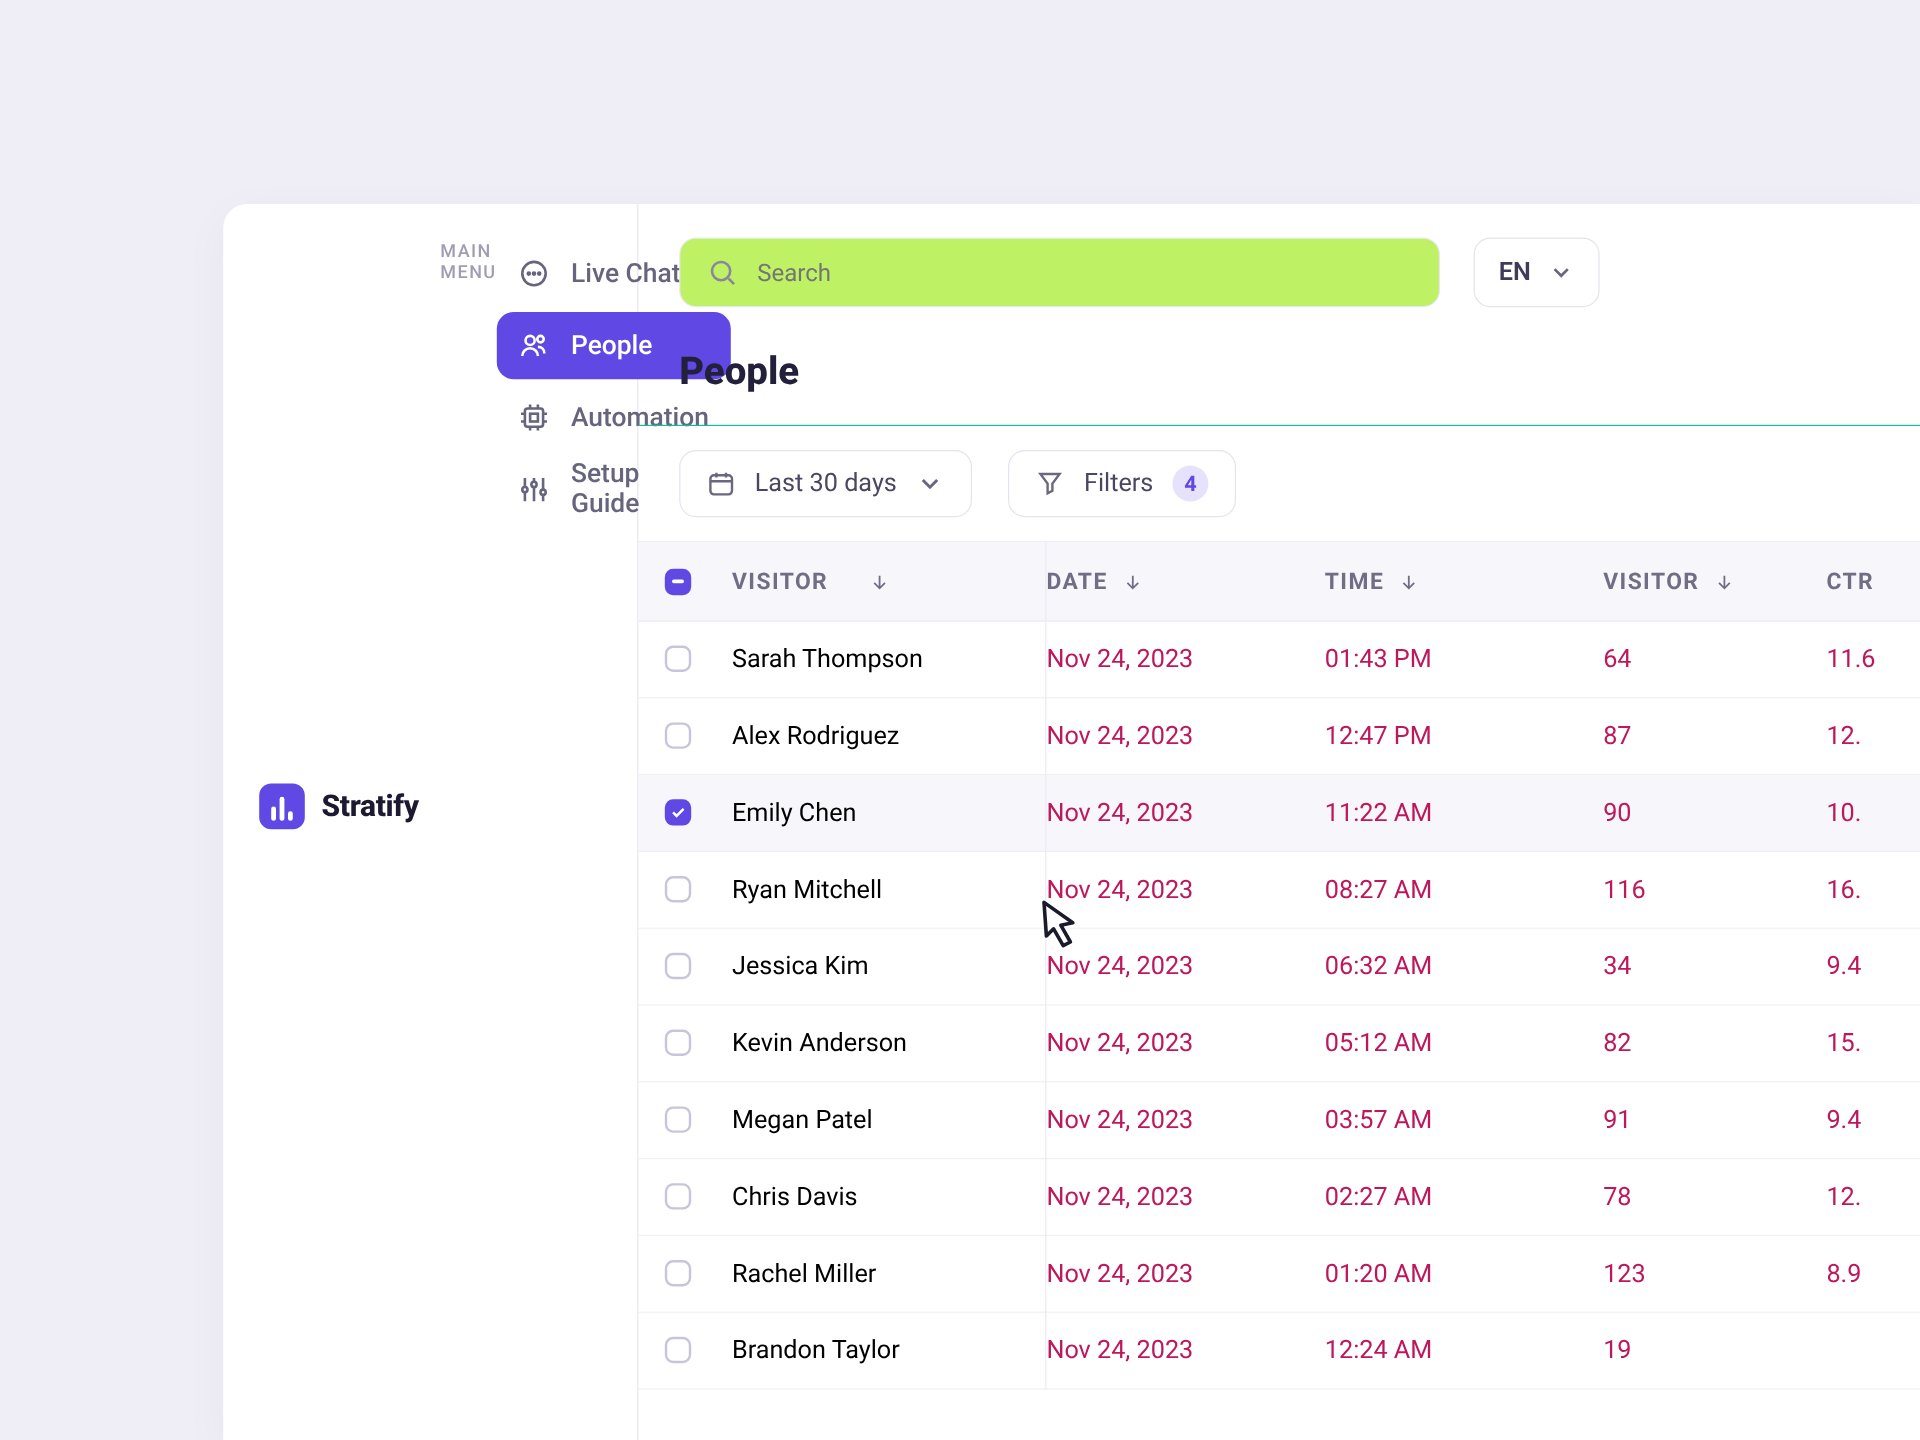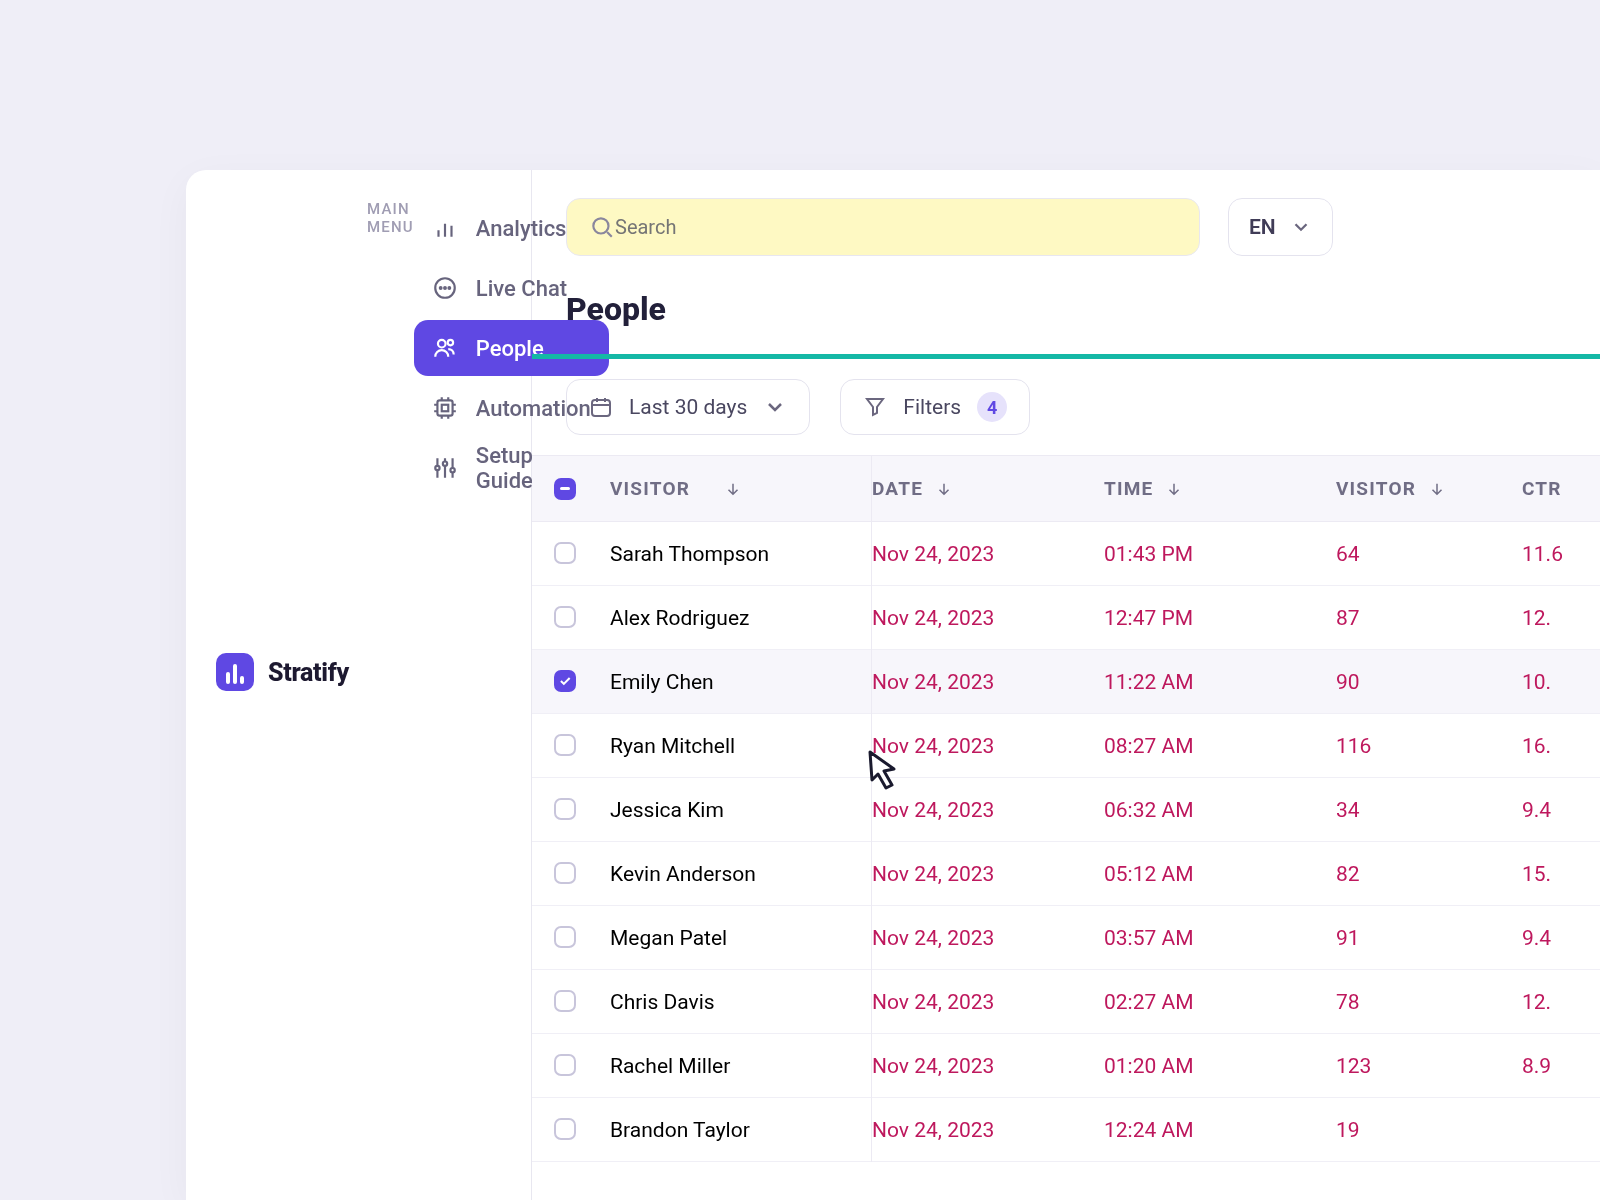--- a/index.html
+++ b/index.html
@@ -12,27 +12,27 @@
 .logo span:nth-child(1){height:12px}.logo span:nth-child(2){height:20px}.logo span:nth-child(3){height:8px}
 .brand-name{font-size:25px;font-weight:800;color:#1d1930;letter-spacing:-.3px}
 .menu-label{font-size:15px;color:#a09db3;letter-spacing:1.2px;font-weight:500;margin-bottom:20px;padding-left:18px}
 .nav{display:flex;flex-direction:column;gap:4px}
 .nav-item{display:flex;align-items:center;gap:18px;height:56px;padding:0 18px;border-radius:14px;cursor:pointer;color:#67647d;font-size:22px;font-weight:500}
 .nav-item.active{background:#5f48e3;color:#fff}
 .nav-item svg{width:26px;height:26px;flex-shrink:0}
 .nav-divider{height:1px;background:#e8e7f0;margin:24px 0}
 .main{flex:1;display:flex;flex-direction:column;min-width:0}
 .topbar{display:flex;align-items:center;gap:28px;padding:28px 0 28px 34px}
-.search{flex:0 0 634px;height:58px;background:#fef9c3;border:1px solid #e8e7f0;border-radius:14px;display:flex;align-items:center;padding:0 22px}
+.search{flex:0 0 634px;height:58px;background:#bef264;border:1px solid #e8e7f0;border-radius:14px;display:flex;align-items:center;gap:16px;padding:0 22px}
 .search svg{width:26px;height:26px;color:#8a879d}
 .search input{border:none;background:transparent;font-size:20px;color:#7c7991;flex:1;outline:none}
 .lang{height:58px;border:1px solid #e4e3ee;border-radius:14px;display:flex;align-items:center;gap:14px;padding:0 20px;font-size:21px;font-weight:600;color:#403c57;cursor:pointer}
 .lang svg{width:22px;height:22px;color:#6b677f}
 .page-title{font-size:32px;font-weight:800;color:#22203a;padding:6px 0 26px 34px}
-.toolbar{display:flex;gap:30px;padding:20px 0 20px 34px;border-top:5px solid #14b8a6;border-bottom:1px solid #eceaf3}
+.toolbar{display:flex;gap:30px;padding:20px 0 20px 34px;border-top:1px solid #14b8a6;border-bottom:1px solid #eceaf3}
 .pill{height:56px;border:1px solid #e4e3ee;border-radius:14px;display:flex;align-items:center;gap:16px;padding:0 22px;font-size:21px;color:#4a4760;cursor:pointer}
 .pill svg{width:24px;height:24px;color:#6b677f}
 .badge{background:#e6e2fb;color:#5f48e3;font-weight:700;font-size:18px;width:30px;height:30px;border-radius:50%;display:flex;align-items:center;justify-content:center}
 .thead,.trow{display:grid;grid-template-columns:340px 232px 232px 186px 100px;align-items:center}
 .thead{height:66px;background:#f7f6fb;border-bottom:1px solid #eceaf3}
 .th{display:flex;align-items:center;gap:12px;font-size:19px;font-weight:700;color:#706d85;letter-spacing:1.2px}
 .th svg{width:18px;height:18px}
 .th:first-child{padding-left:22px;gap:34px}
 .trow{height:64px;border-bottom:1px solid #f0eff6;position:relative}
 .trow.selected{background:#f7f6fb}
@@ -59,26 +59,20 @@
           <span></span>
           <span></span>
           <span></span>
         </div>
       <div class="brand-name">Stratify</div>
     </div>
     <div class="menu-label">MAIN MENU</div>
     <nav class="nav">
       <div class="nav-item">
         <svg viewBox="0 0 24 24" fill="none" stroke="currentColor" stroke-width="2">
-            <path d="M6 20v-6M12 20V8M18 20v-10"></path>
-          </svg>
-        <span>Analytics</span>
-      </div>
-      <div class="nav-item">
-        <svg viewBox="0 0 24 24" fill="none" stroke="currentColor" stroke-width="2">
             <circle cx="12" cy="12" r="9"></circle>
             <circle cx="8" cy="12" r=".8" fill="currentColor"></circle>
             <circle cx="12" cy="12" r=".8" fill="currentColor"></circle>
             <circle cx="16" cy="12" r=".8" fill="currentColor"></circle>
           </svg>
         <span>Live Chat</span>
       </div>
       <div class="nav-item active">
         <svg viewBox="0 0 24 24" fill="none" stroke="currentColor" stroke-width="2">
             <circle cx="9" cy="8" r="3.5"></circle>

